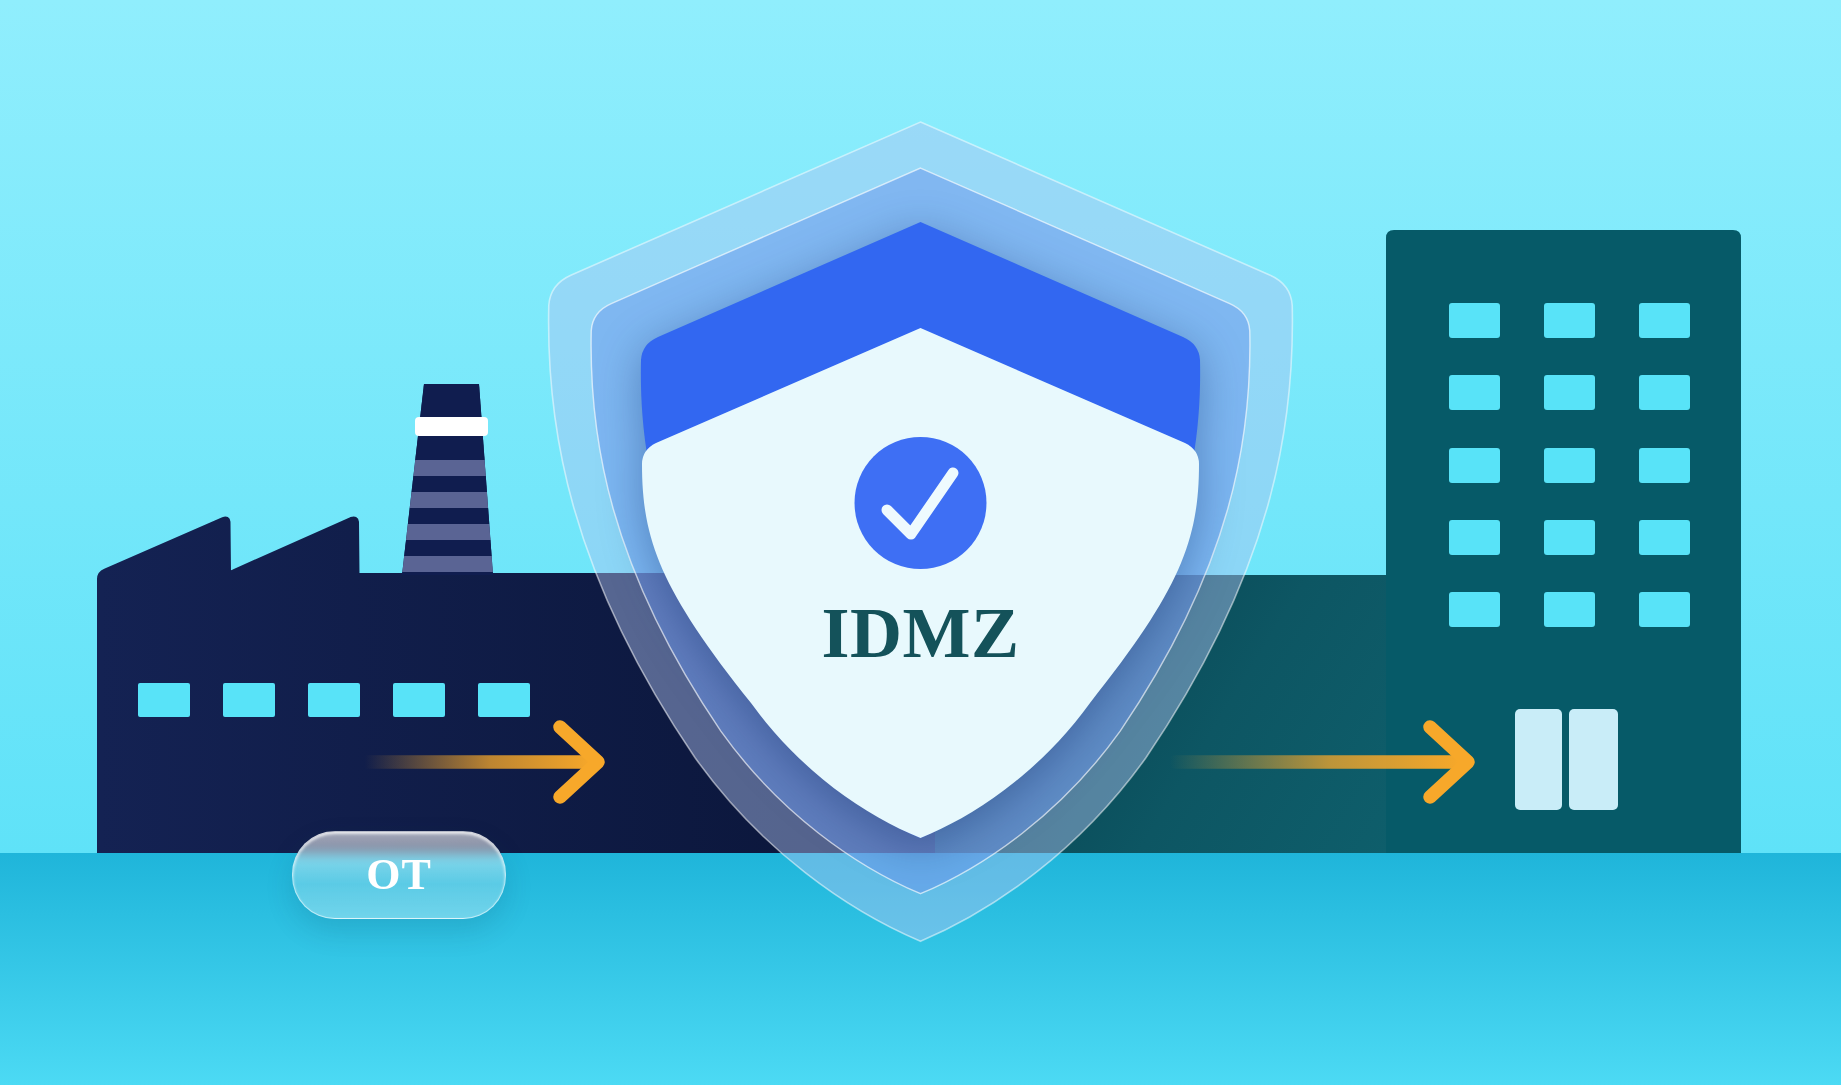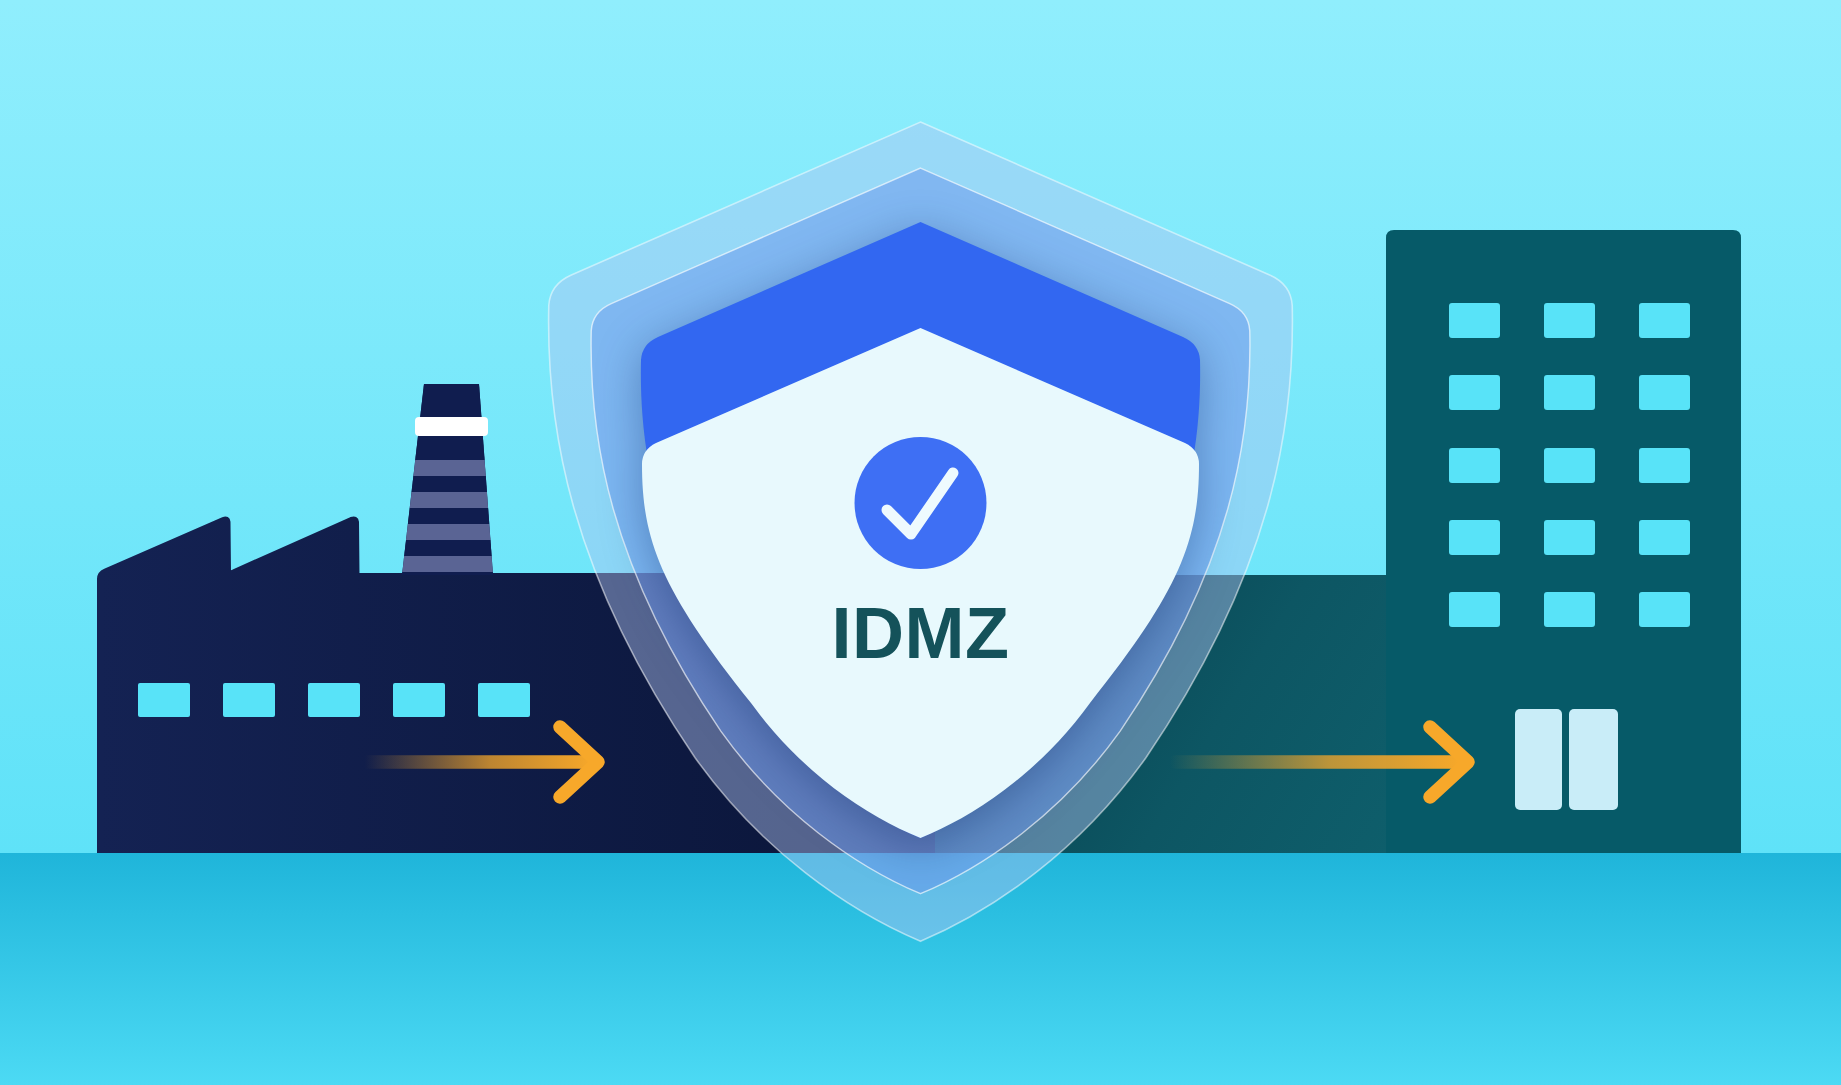--- a/index.html
+++ b/index.html
@@ -1,20 +1,20 @@
 <!DOCTYPE html>
 <html><head>
 <meta charset="utf-8">
 <style>
   html,body{margin:0;padding:0;background:#0b1530;}
   .scene{
     position:relative;
     width:1841px;height:1085px;
     overflow:hidden;
-    font-family:Liberation Sans, sans-serif;
+    font-family:Liberation Serif, serif;
   }
   .scene svg{position:absolute;left:0;top:0;}
   
   .chimney-stripes{
     position:absolute;left:396px;top:384px;width:101px;height:191px;
     clip-path:polygon(28px 0,83px 0,97px 191px,6px 191px);
     background:
       linear-gradient(#101d4f,#101d4f) 0 0/100% 76px no-repeat,
       repeating-linear-gradient(180deg,#5a6494 0 16px,#101d4f 16px 32px) 0 76px/100% 115px no-repeat;
     background-color:#101d4f;
@@ -140,13 +140,16 @@
       <line x1="1175" y1="762" x2="1455" y2="762" stroke="url(#gTailR)" stroke-width="13.5" stroke-linecap="round"></line>
       <polyline points="1430,727 1468,762 1430,797" fill="none" stroke="#f7a82a" stroke-width="13.5" stroke-linecap="round" stroke-linejoin="round"></polyline>
     </g>
   </svg>
 
   <div class="chimney-stripes"></div>
   <div class="chimney-band"></div>
 
   <div class="idmz">IDMZ</div>
 
+  <div class="pill pill-ot">
+    <span>OT</span>
+  </div>
 </div>
 
 </body></html>

